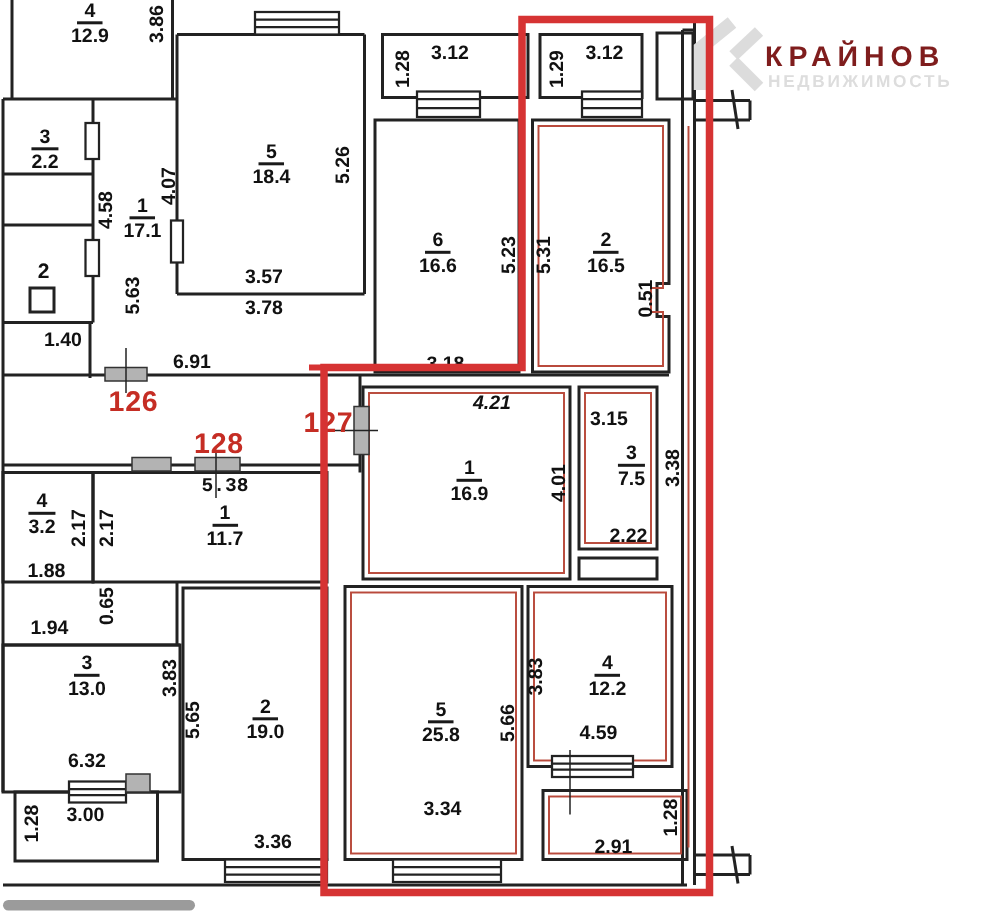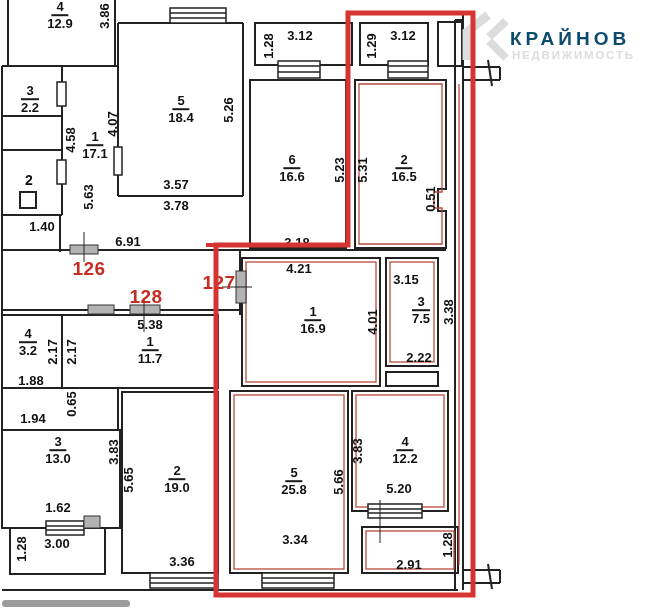--- a/index.html
+++ b/index.html
@@ -11,21 +11,21 @@
   #redline{z-index:3;pointer-events:none;}
   .dim{position:absolute;transform:translate(-50%,-50%);font-size:13px;font-weight:700;
        color:#111;white-space:nowrap;letter-spacing:0;}
   .dim.v{transform:translate(-50%,-50%) rotate(-90deg);}
   .rlabel{position:absolute;transform:translate(-50%,-50%);text-align:center;color:#111;
           font-size:13px;font-weight:700;line-height:1.1;}
   .rlabel .n{display:inline-block;padding:0 5px 0 5px;border-bottom:2px solid #1a1a1a;}
   .rlabel .a{display:block;padding-top:1px;}
   .apt{position:absolute;transform:translate(-50%,-50%);font-size:19px;font-weight:700;
        color:#c52d24;letter-spacing:0.5px;}
-  .wm{position:absolute;color:#0c4a6e;font-weight:700;white-space:nowrap;z-index:2;}
+  .wm{position:absolute;color:#7f1d1d;font-weight:700;white-space:nowrap;z-index:2;}
   .wm1{left:510px;top:28px;font-size:19px;letter-spacing:4px;}
   .wm2{left:512px;top:49px;font-size:11.5px;letter-spacing:1.8px;color:#dddddd;}
   #thumb{position:absolute;left:2px;top:600px;width:128px;height:7px;border-radius:4px;
          background:#9b9b9b;z-index:4;}
 </style>
 </head>
 <body>
 
 <div id="stage">
 
@@ -200,40 +200,40 @@
     <div class="dim" style="left:128px;top:241px;">6.91</div>
     <div class="dim" style="left:300px;top:35px;">3.12</div>
     <div class="dim v" style="left:268px;top:46px;">1.28</div>
     <div class="dim" style="left:403px;top:35px;">3.12</div>
     <div class="dim v" style="left:371px;top:46px;">1.29</div>
     <div class="dim v" style="left:339px;top:170px;">5.23</div>
     <div class="dim v" style="left:362px;top:170px;">5.31</div>
     <div class="dim v" style="left:430px;top:199px;">0.51</div>
     <div class="dim" style="left:297px;top:242px;">3.18</div>
     <div class="dim" style="left:406px;top:232px;margin-top:47px;">3.15</div>
-    <div class="dim" style="left:299px;top:268px;">4.21</div>
+    <div class="dim" style="left:328px;top:268px;font-style:italic;">4.21</div>
     <div class="dim v" style="left:372px;top:322px;">4.01</div>
     <div class="dim v" style="left:448px;top:312px;">3.38</div>
     <div class="dim" style="left:419px;top:357px;">2.22</div>
-    <div class="dim" style="left:150px;top:324px;">5.38</div>
+    <div class="dim" style="left:150px;top:324px;font-family:Liberation Mono, monospace;">5.38</div>
     <div class="dim v" style="left:52px;top:352px;">2.17</div>
     <div class="dim v" style="left:71px;top:352px;">2.17</div>
     <div class="dim" style="left:31px;top:380px;">1.88</div>
     <div class="dim" style="left:33px;top:418px;">1.94</div>
     <div class="dim v" style="left:71px;top:404px;">0.65</div>
     <div class="dim v" style="left:113px;top:452px;">3.83</div>
     <div class="dim v" style="left:128px;top:480px;">5.65</div>
-    <div class="dim" style="left:58px;top:507px;">1.62</div>
+    <div class="dim" style="left:58px;top:507px;">6.32</div>
     <div class="dim" style="left:57px;top:543px;">3.00</div>
     <div class="dim v" style="left:21px;top:549px;">1.28</div>
     <div class="dim" style="left:182px;top:561px;">3.36</div>
     <div class="dim" style="left:295px;top:539px;">3.34</div>
     <div class="dim v" style="left:338px;top:482px;">5.66</div>
     <div class="dim v" style="left:357px;top:451px;">3.83</div>
-    <div class="dim" style="left:399px;top:488px;">5.20</div>
+    <div class="dim" style="left:399px;top:488px;">4.59</div>
     <div class="dim" style="left:409px;top:564px;">2.91</div>
     <div class="dim v" style="left:447px;top:545px;">1.28</div>
   </div>
 
   <svg id="redline" width="654" height="608" viewBox="0 0 654 608">
     <polygon points="348,13 473,13 473,595 216,595 216,245 348,245" fill="none" stroke="#d63333" stroke-width="5" stroke-linejoin="miter"></polygon>
     <line x1="206" y1="245" x2="228" y2="245" stroke="#d63333" stroke-width="4"></line>
   </svg>
 
   <div id="thumb"></div>

